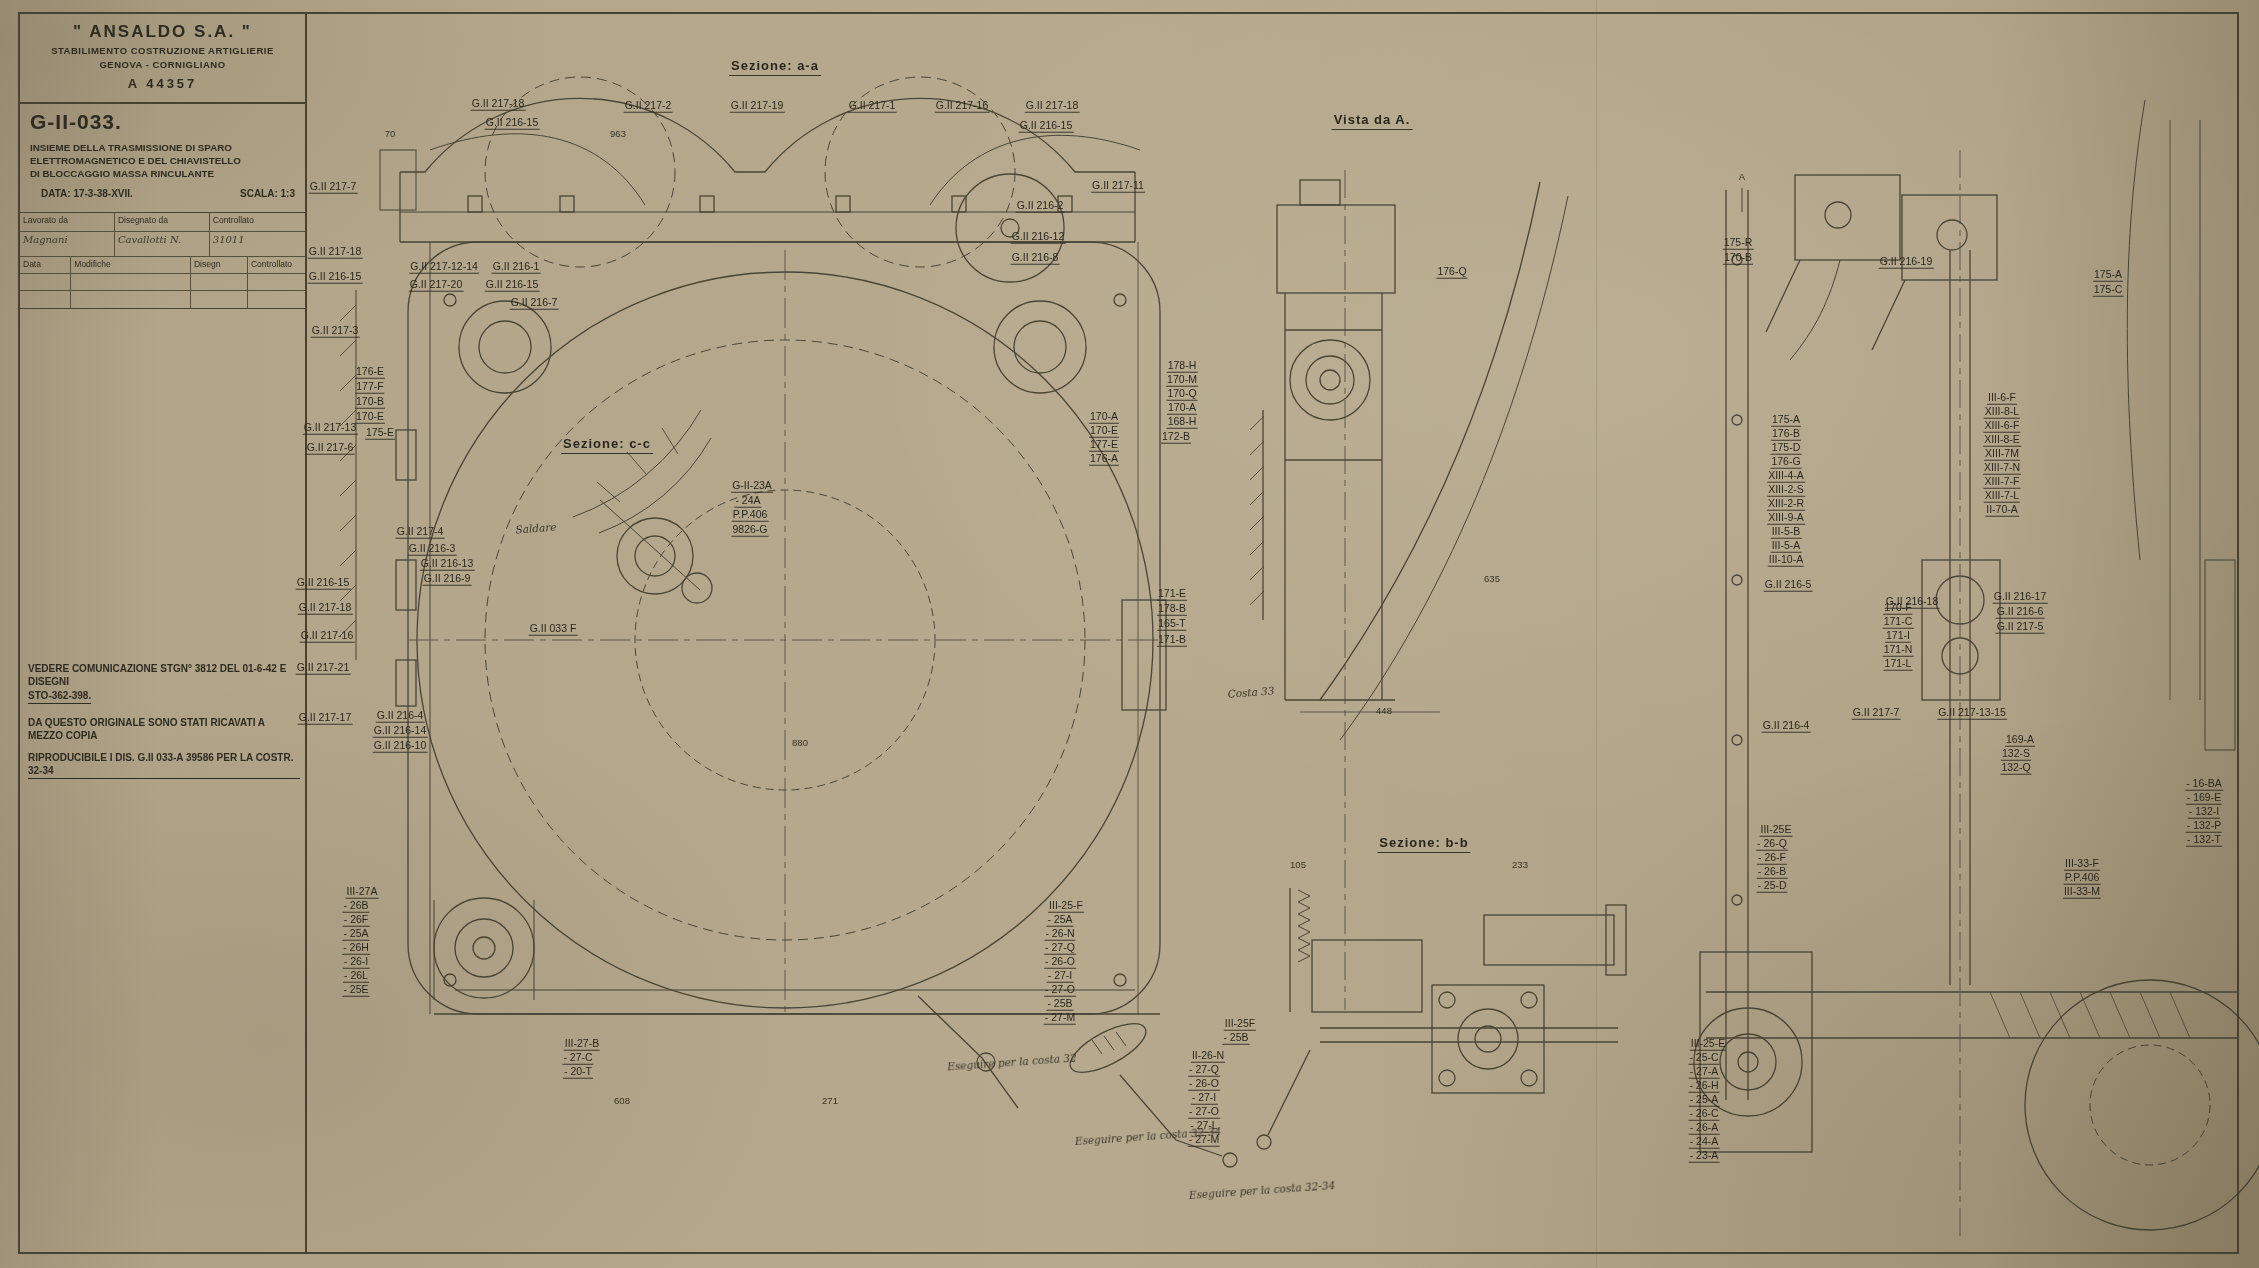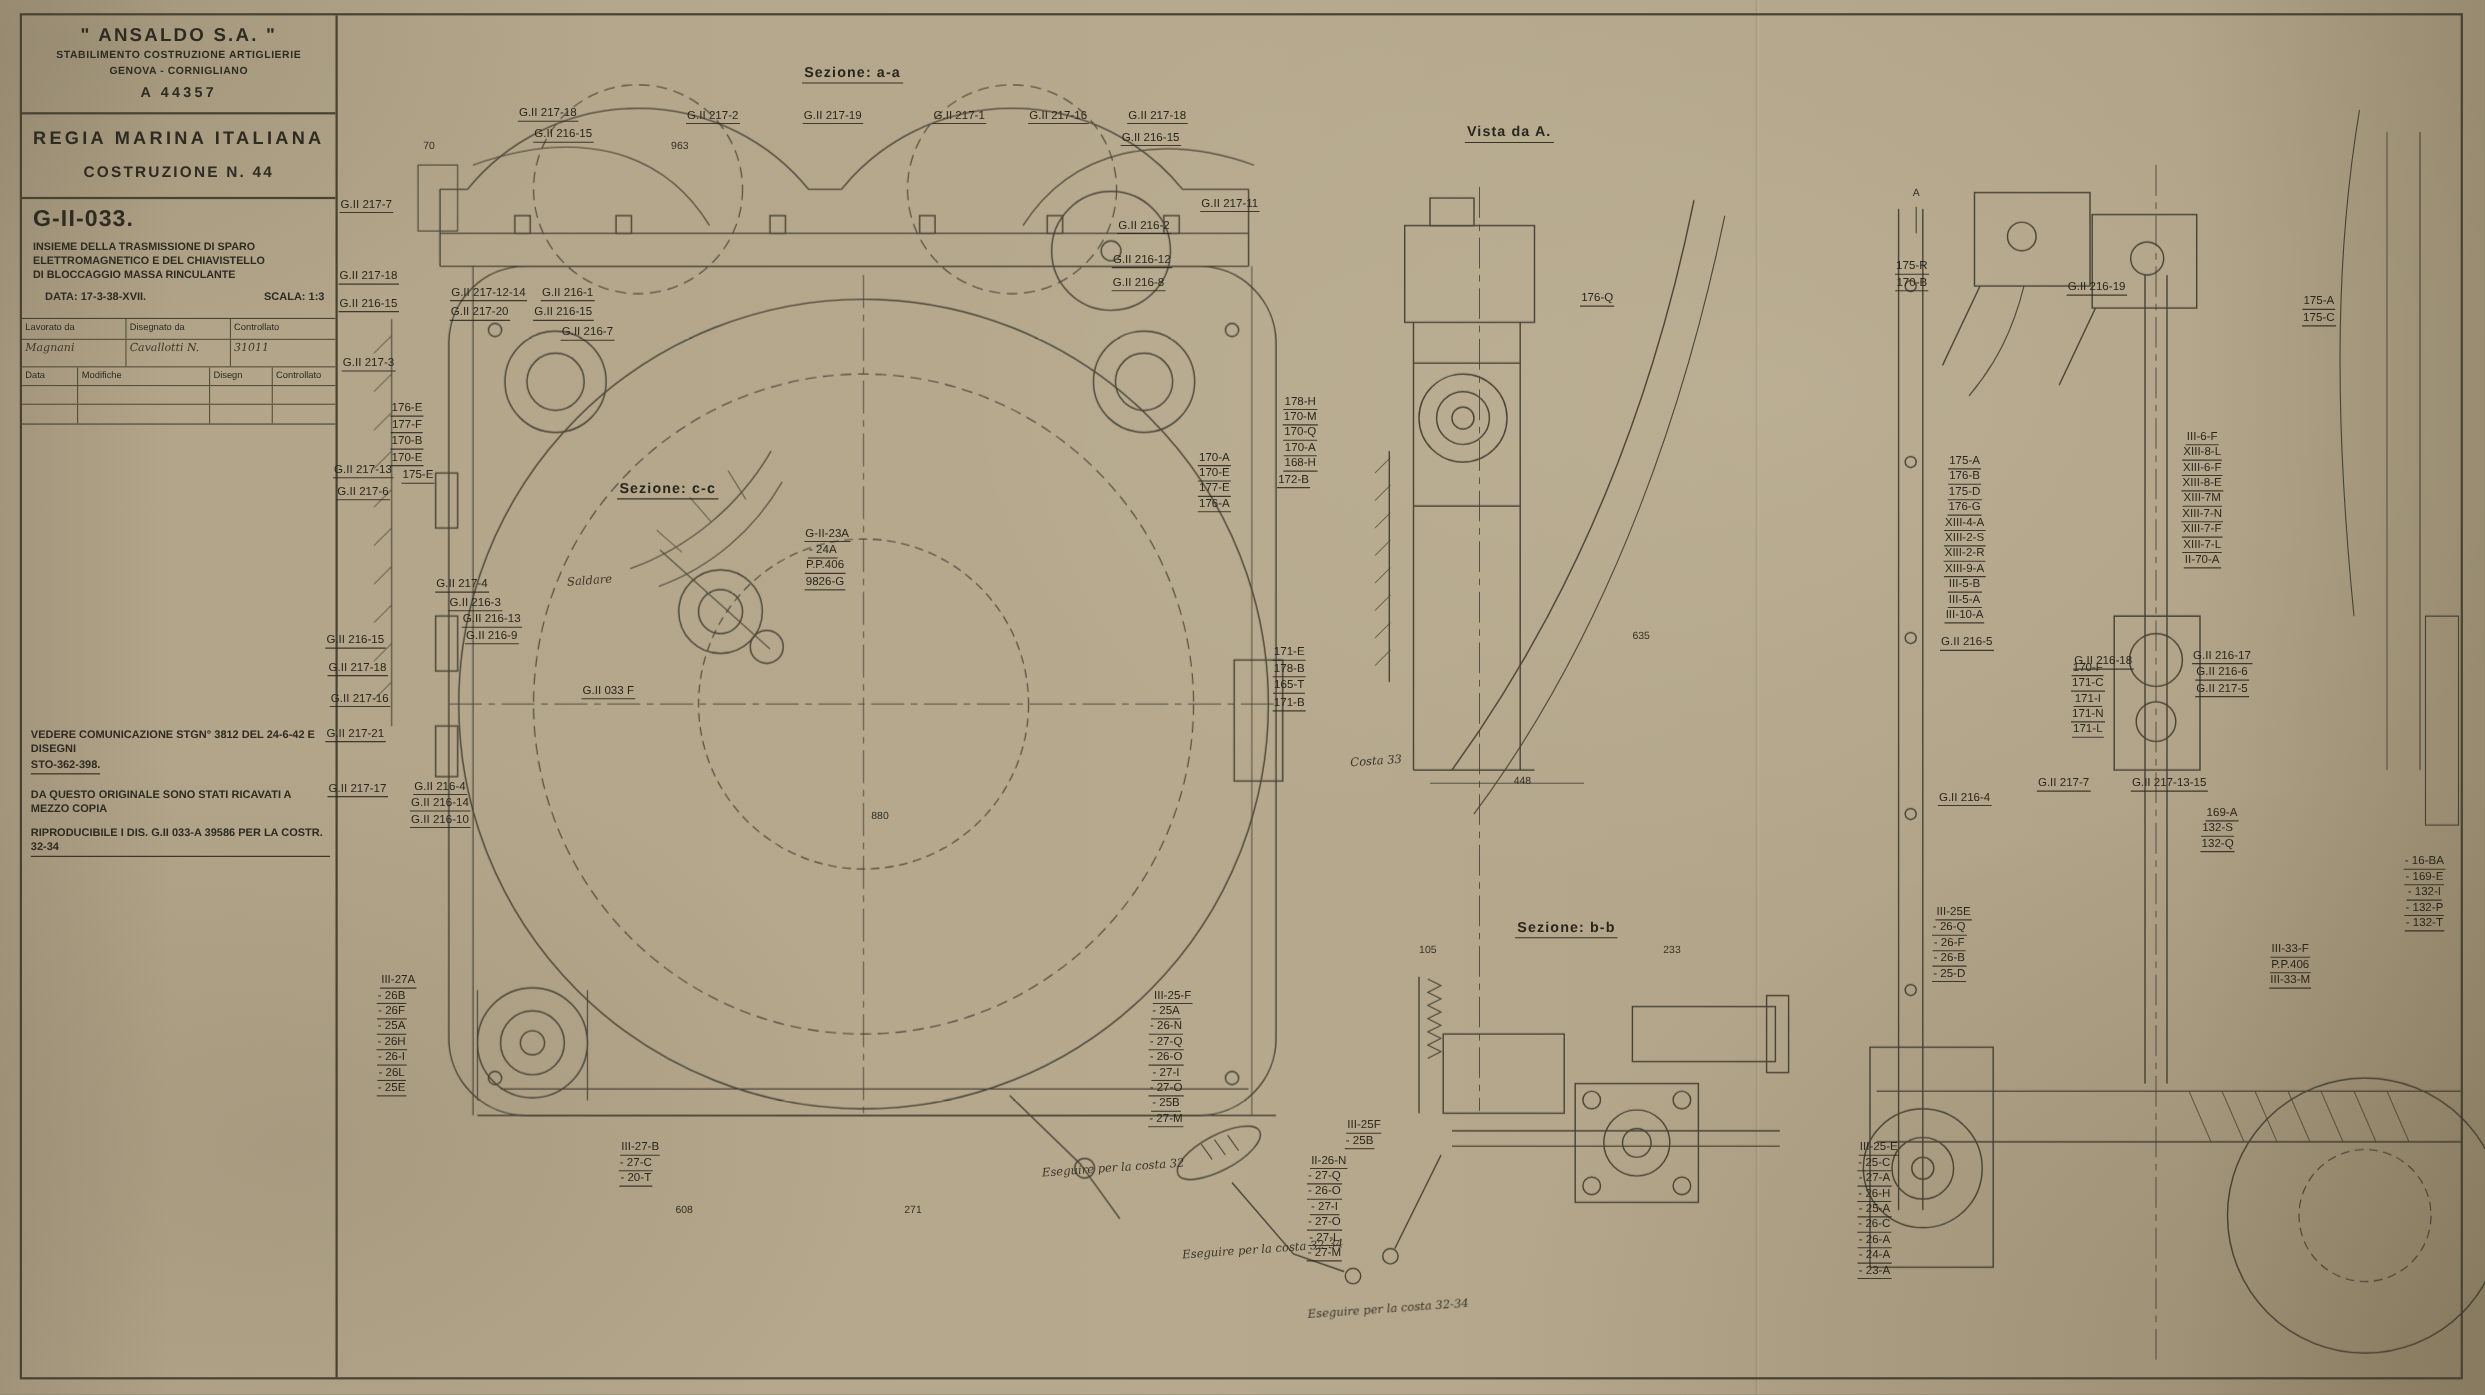--- a/index.html
+++ b/index.html
@@ -216,24 +216,20 @@
 
   <div class="titleblock">
 
     <div class="tb-sec tb-header">
       <div class="tb-company">" ANSALDO  S.A. "</div>
       <div class="tb-small">STABILIMENTO COSTRUZIONE ARTIGLIERIE</div>
       <div class="tb-small">GENOVA - CORNIGLIANO</div>
       <div class="tb-docnum">A 44357</div>
     </div>
 
-    <div class="tb-sec tb-authority">
-      <div class="tb-regia">REGIA MARINA ITALIANA</div>
-      <div class="tb-costr">COSTRUZIONE N. 44</div>
-    </div>
 
     <div class="tb-sec tb-code-sec">
       <div class="tb-code">G-II-033.</div>
       <div class="tb-desc">
         <div>INSIEME DELLA TRASMISSIONE DI SPARO</div>
         <div>ELETTROMAGNETICO E DEL CHIAVISTELLO</div>
         <div>DI BLOCCAGGIO MASSA RINCULANTE</div>
       </div>
       <div class="tb-datarow">
         <span>DATA: 17-3-38-XVII.</span>
@@ -265,21 +261,21 @@
         <div class="tb-td" style="width:20%"></div>
       </div>
       <div class="tb-tr" style="height:17px">
         <div class="tb-td" style="width:18%"></div>
         <div class="tb-td" style="width:42%"></div>
         <div class="tb-td" style="width:20%"></div>
         <div class="tb-td" style="width:20%"></div>
       </div>
     </div>
 
-    <div class="tb-note" style="top:648px">VEDERE COMUNICAZIONE STGN° 3812 DEL 24-6-42 E DISEGNI</div>
+    <div class="tb-note" style="top:648px">VEDERE COMUNICAZIONE STGN° 3812 DEL 01-6-42 E DISEGNI</div>
     <div class="tb-note" style="top:675px">
       <span class="u">STO-362-398.</span>
     </div>
     <div class="tb-note" style="top:702px">DA QUESTO ORIGINALE SONO STATI RICAVATI A MEZZO COPIA</div>
     <div class="tb-note" style="top:737px">
       <span class="u">RIPRODUCIBILE I  DIS. G.II 033-A 39586 PER LA COSTR. 32-34</span>
     </div>
   </div>
 
   <div id="labels">

